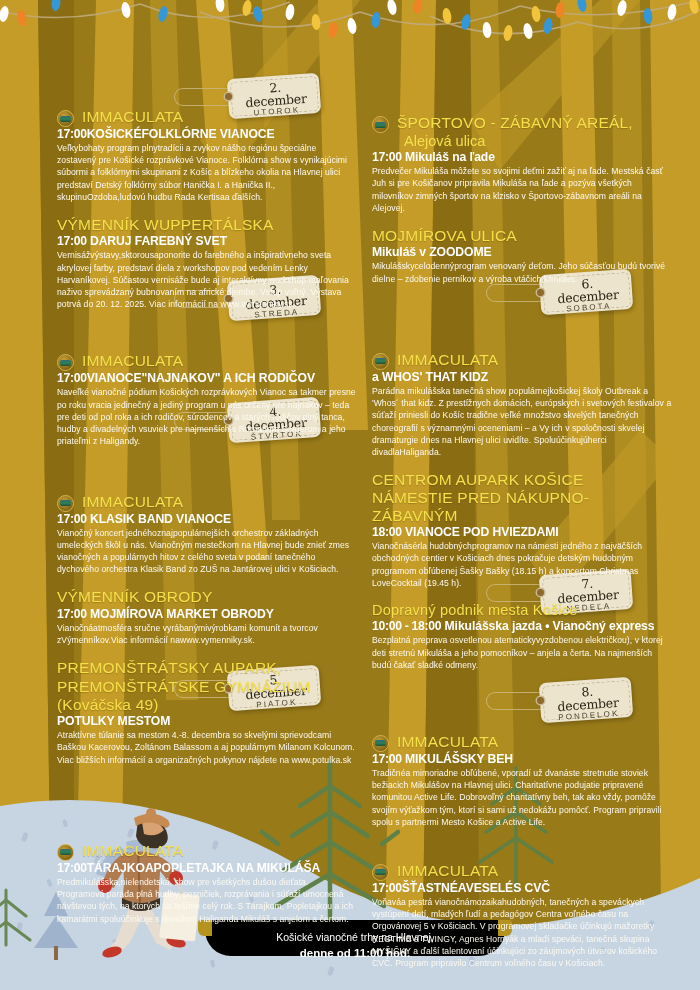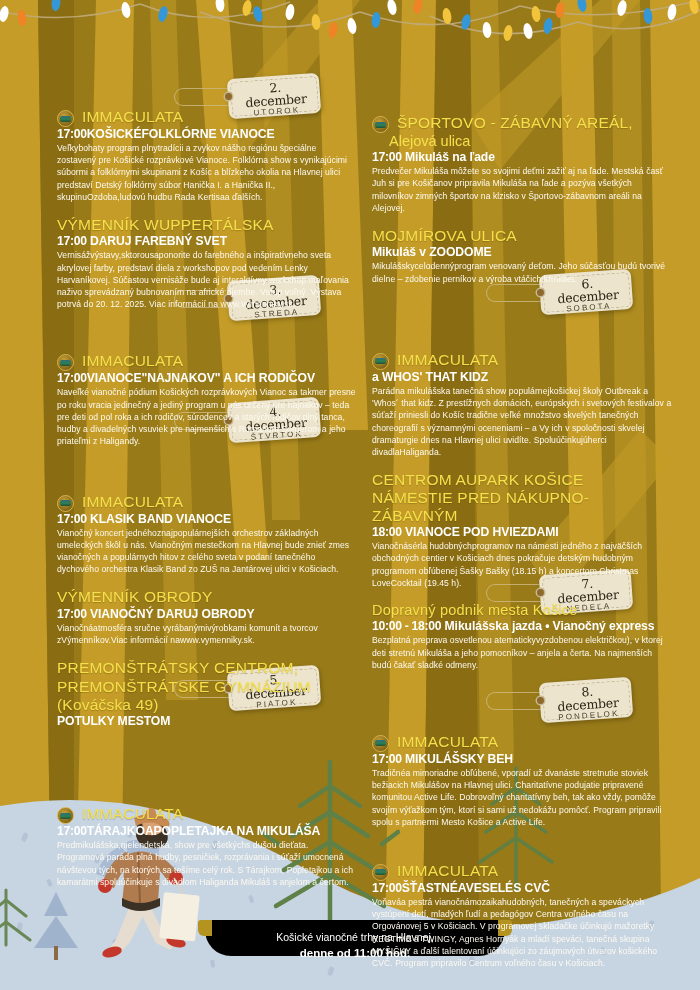--- a/index.html
+++ b/index.html
@@ -401,31 +401,32 @@
         <span class="venue">IMMACULATA</span>
       </div>
       <div class="headline"><span class="hl-time">17:00</span><span class="hl-title"> KLASIK BAND VIANOCE</span></div>
       <p class="body">Vianočný koncert jednéhoznajpopulárnejších orchestrov základných umeleckých škôl u nás. Vianočným mestečkom na Hlavnej bude znieť zmes vianočných a populárnych hitov z celého sveta v podaní tanečného dychového orchestra Klasik Band zo ZUŠ na Jantárovej ulici v Košiciach.</p>
     </div>
 
     <div class="gap-m"></div>
 
     <div class="block">
       <div class="venue">VÝMENNÍK OBRODY</div>
-      <div class="headline"><span class="hl-time">17:00</span><span class="hl-title"> VIANOČNÝ DARUJ OBRODY</span></div>
+      <div class="headline"><span class="hl-time">17:00</span><span class="hl-title"> MOJMÍROVA MARKET OBRODY</span></div>
       <p class="body">Vianočnáatmosféra sručne vyrábanýmivýrobkami komunít a tvorcov zVýmenníkov.Viac informácií nawww.vymenniky.sk.</p>
     </div>
 
     <div class="gap-m"></div>
 
     <div class="block">
-      <div class="venue">PREMONŠTRÁTSKY CENTROM,</div>
+      <div class="venue">PREMONŠTRÁTSKY AUPARK,</div>
       <div class="venue">PREMONŠTRÁTSKE GYMNÁZIUM</div>
       <div class="venue">(Kováčska 49)</div>
       <div class="headline"><span class="hl-title">POTULKY MESTOM</span></div>
+      <p class="body">Atraktívne túlanie sa mestom 4.-8. decembra so skvelými sprievodcami Baškou Kacerovou, Zoltánom Balassom a aj populárnym Milanom Kolcunom. Viac bližších informácií a organizačných pokynov nájdete na www.potulka.sk</p>
     </div>
 
     <div style="height:76px"></div>
 
     <div class="block">
       <div class="venue-row">
         <span class="badge"></span>
         <span class="venue">IMMACULATA</span>
       </div>
       <div class="headline"><span class="hl-time">17:00</span><span class="hl-title">TÁRAJKOAPOPLETAJKA NA MIKULÁŠA</span></div>
@@ -433,21 +434,21 @@
     </div>
   </div>
 
   <div class="col col-right" style="top:114px">
 
     <div class="block">
       <div class="venue-row">
         <span class="badge"></span>
         <span class="venue">ŠPORTOVO - ZÁBAVNÝ AREÁL,</span>
       </div>
-      <div class="venue-sub" style="margin-left:17px">Alejová ulica</div>
+      <div class="venue-sub" style="margin-left:32px">Alejová ulica</div>
       <div class="headline"><span class="hl-time">17:00</span><span class="hl-title"> Mikuláš na ľade</span></div>
       <p class="body">Predvečer Mikuláša môžete so svojimi deťmi zažiť aj na ľade. Mestská časť Juh si pre Košičanov pripravila Mikuláša na ľade a pozýva všetkých milovníkov zimných športov na klzisko v Športovo-zábavnom areáli na Alejovej.</p>
     </div>
 
     <div class="gap-m"></div>
 
     <div class="block">
       <div class="venue">MOJMÍROVA ULICA</div>
       <div class="headline"><span class="hl-title">Mikuláš v ZOODOME</span></div>
       <p class="body">Mikulášskycelodennýprogram venovaný deťom. Jeho súčasťou budú tvorivé dielne – zdobenie perníkov a výroba vtáčich kŕmidieL</p>

